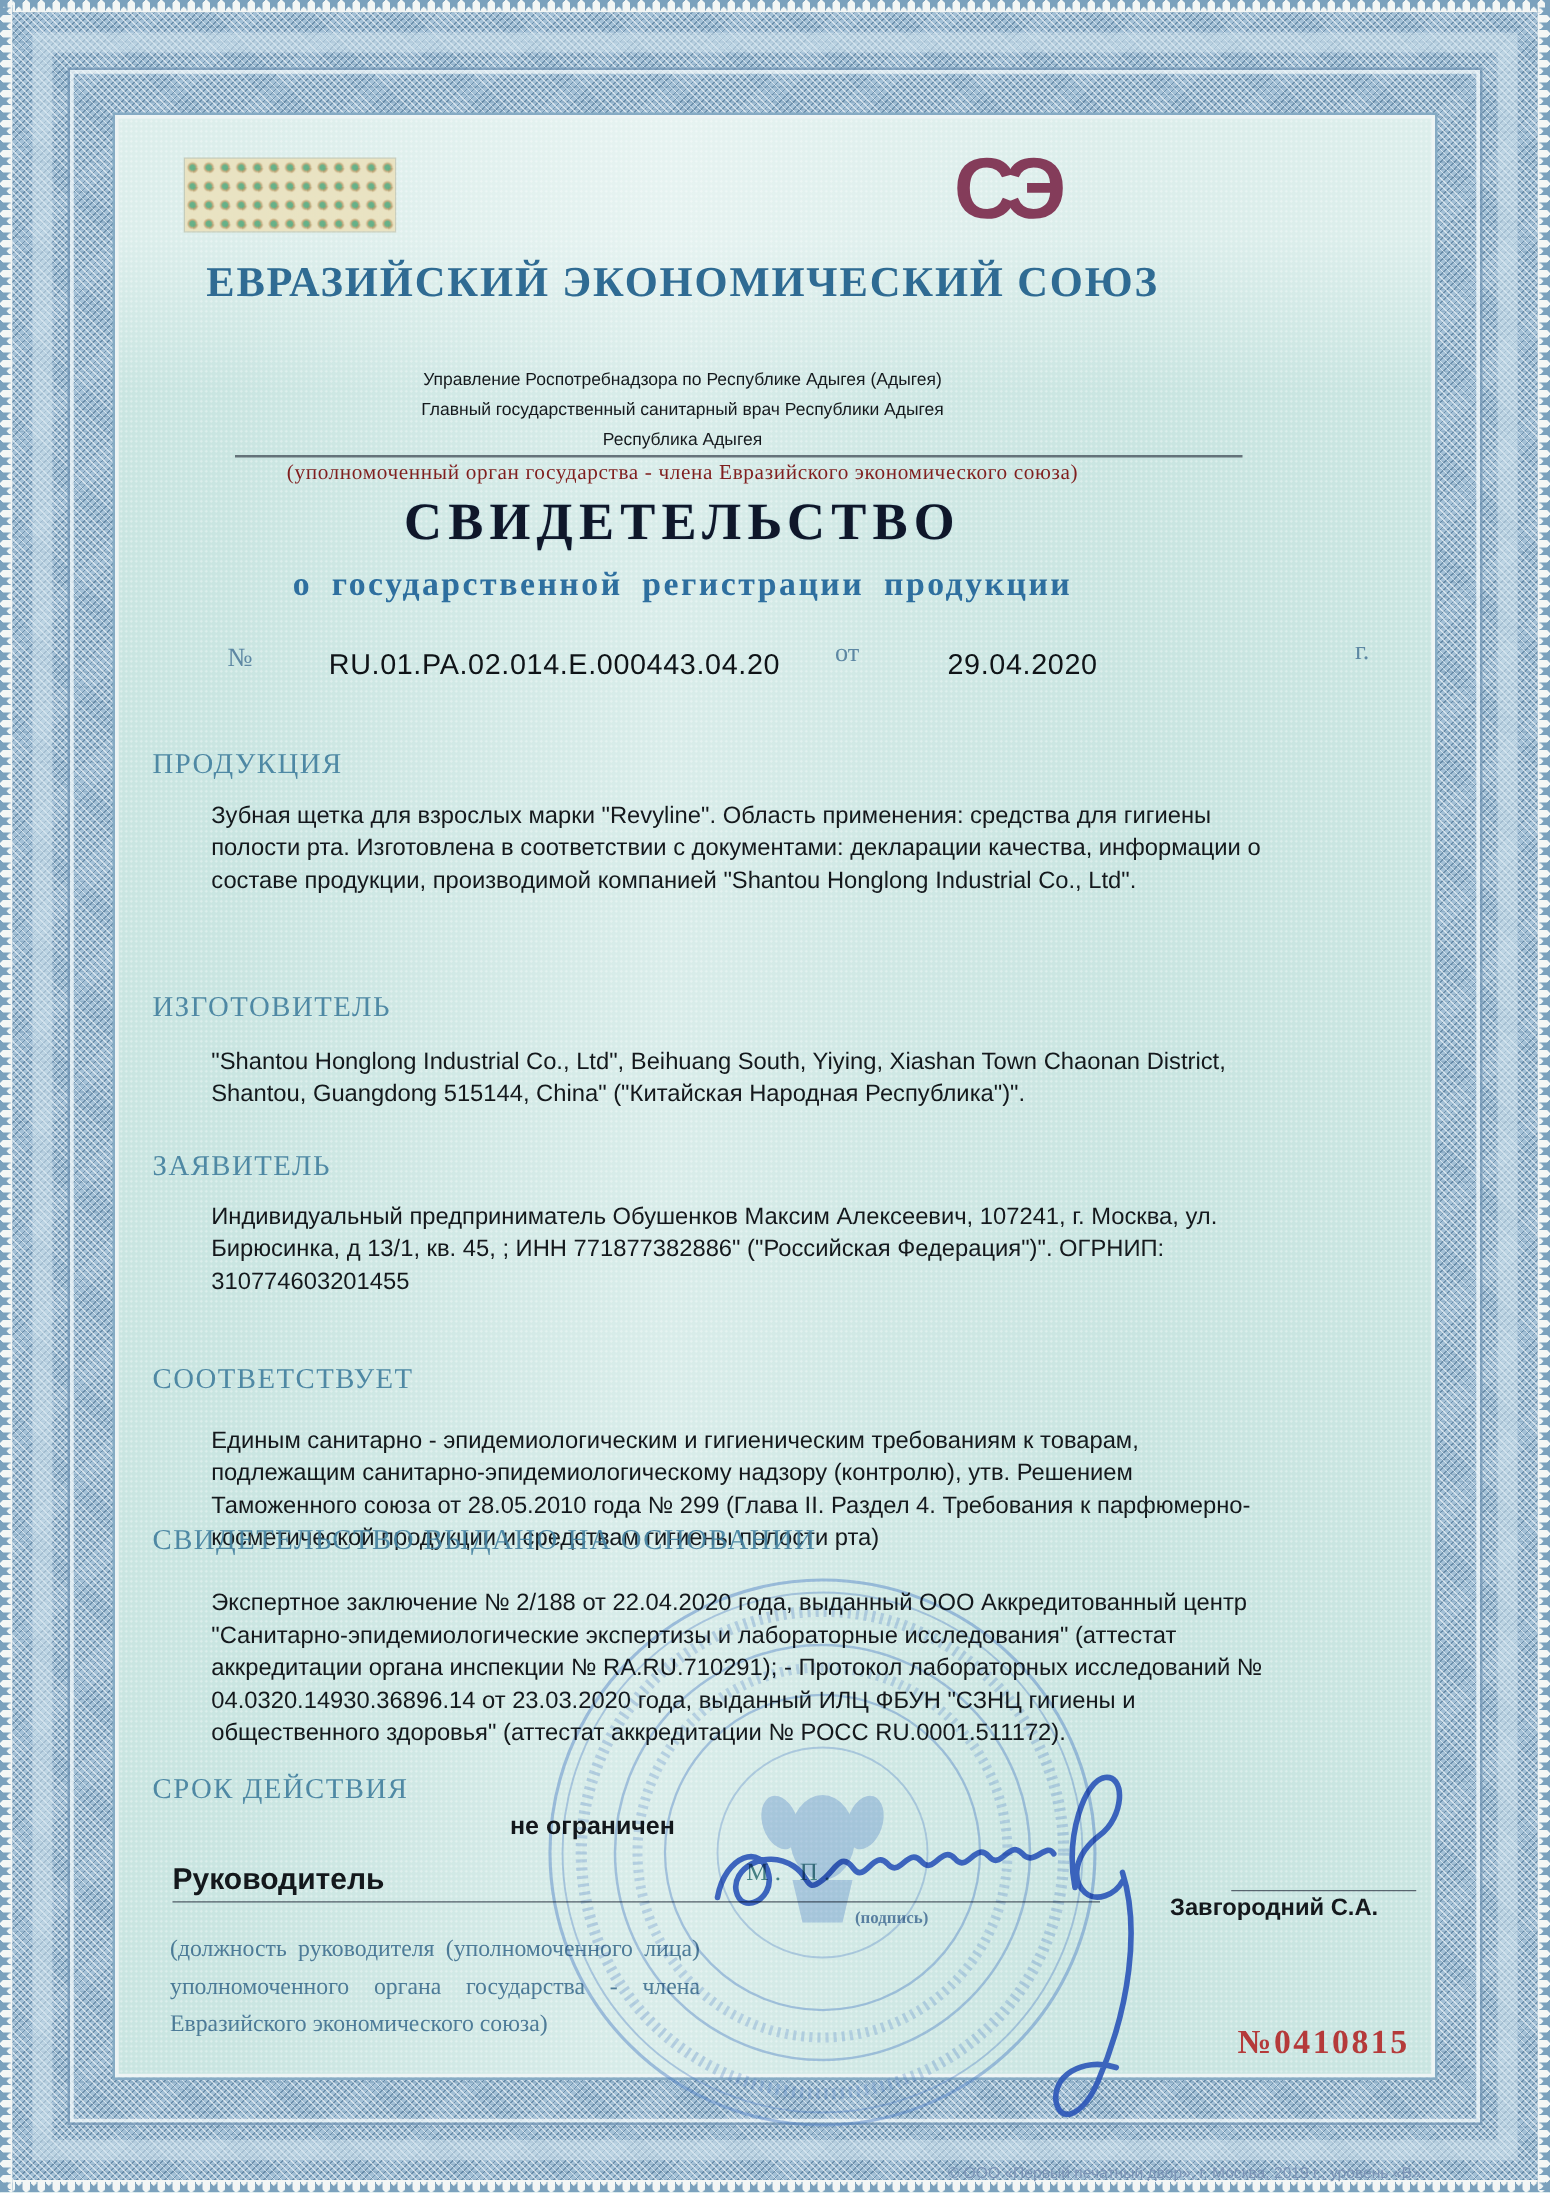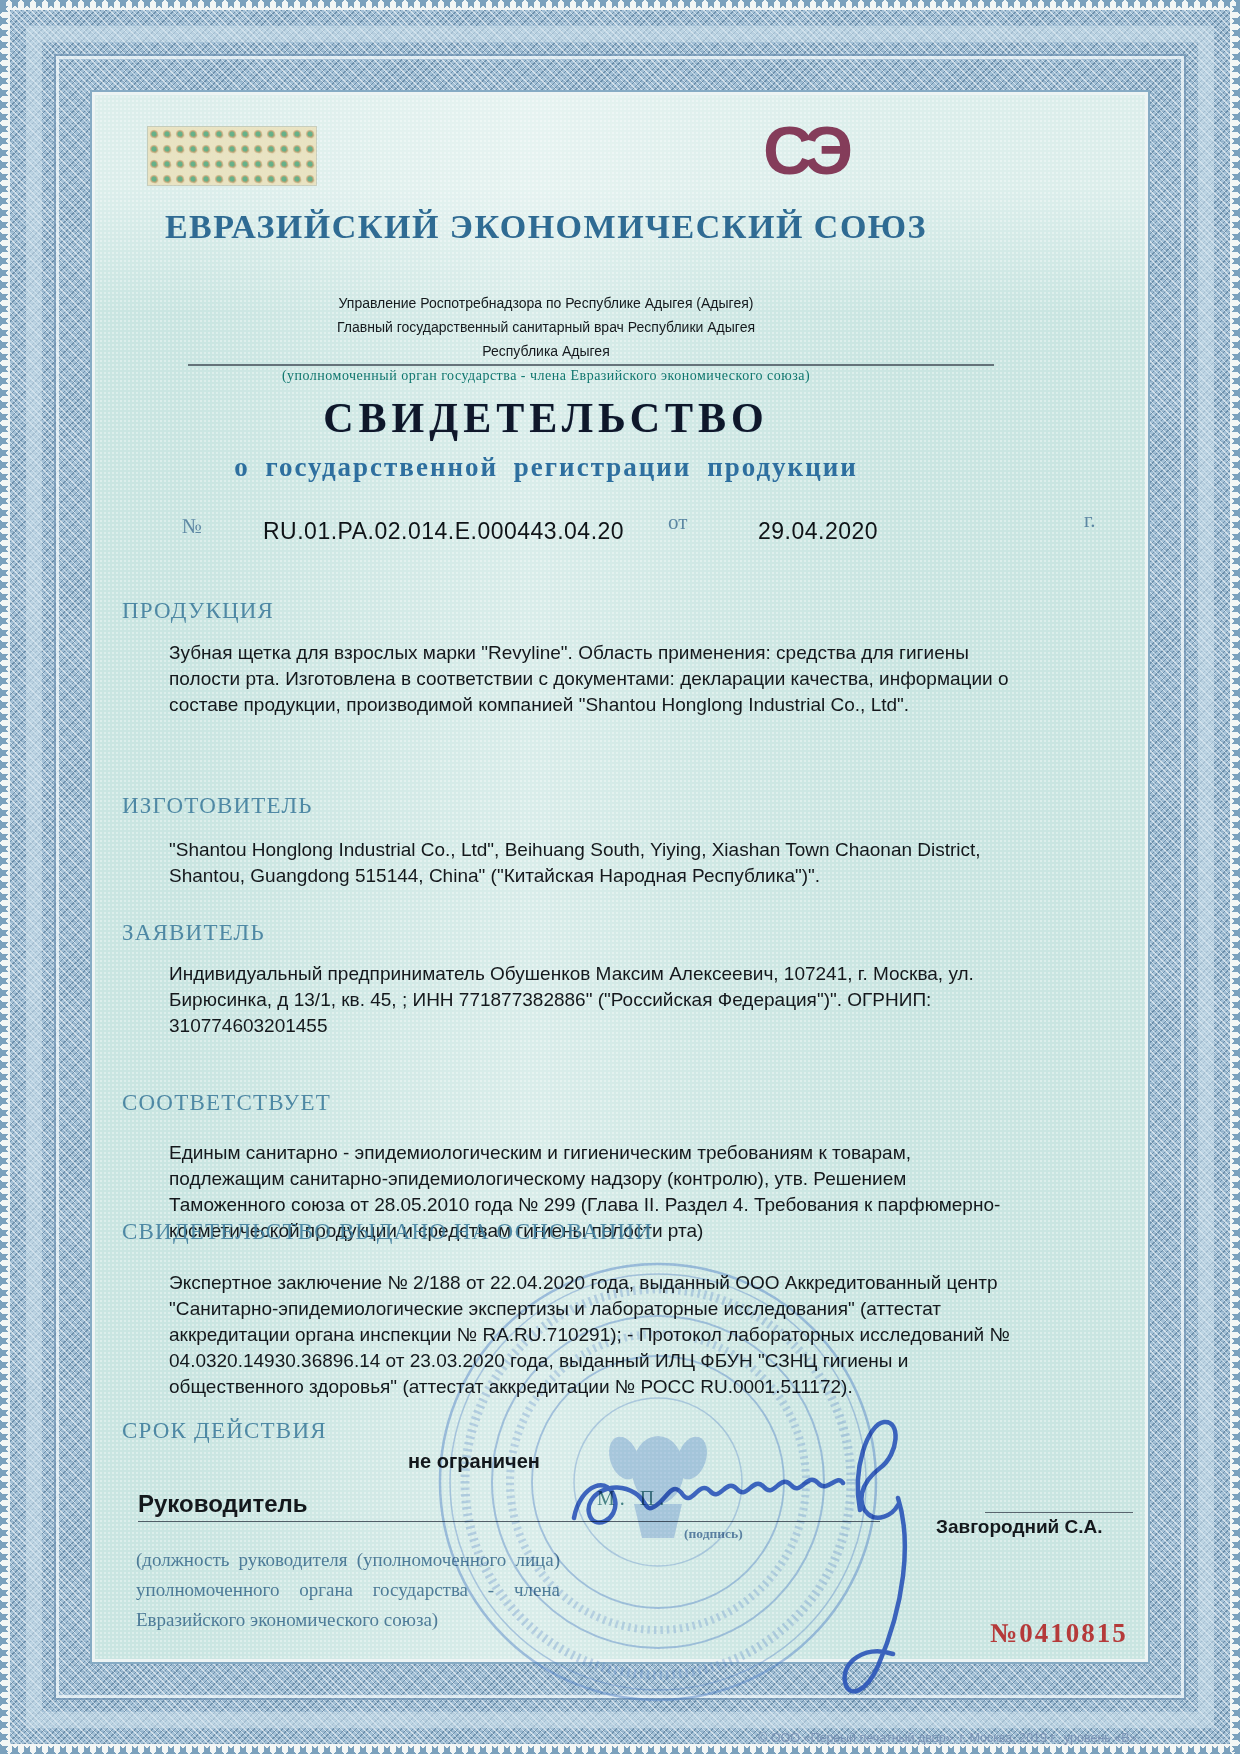--- a/index.html
+++ b/index.html
@@ -58,21 +58,21 @@
 
   .union-title{position:absolute;left:122px;top:208px;width:848px;text-align:center;
     font-family:"Liberation Serif",serif;font-weight:700;font-size:34px;color:#2f6b93;
     letter-spacing:1.5px;}
 
   .auth{position:absolute;left:122px;width:848px;text-align:center;color:#15191d;
     font-size:14px;line-height:24px;}
   .auth1{top:291px;} .auth2{top:315px;} .auth3{top:339px;}
   .auth-rule{position:absolute;left:188px;top:364px;width:806px;border-top:2px solid #49545e;opacity:.8;}
   .auth-caption{position:absolute;left:122px;top:368px;width:848px;text-align:center;
-    font-family:"Liberation Serif",serif;font-size:14px;color:#0f766e;letter-spacing:.5px;}
+    font-family:"Liberation Serif",serif;font-size:17px;color:#7f1d1d;letter-spacing:.5px;}
 
   .doc-title{position:absolute;left:122px;top:394px;width:848px;text-align:center;
     font-family:"Liberation Serif",serif;font-weight:700;font-size:42px;color:#0f172a;
     letter-spacing:5px;text-shadow:0 0 1px rgba(46,111,159,.35);}
   .doc-subtitle{position:absolute;left:122px;top:452px;width:848px;text-align:center;
     font-family:"Liberation Serif",serif;font-weight:700;font-size:27px;color:#2e6f9f;
     letter-spacing:2px;word-spacing:7px;}
 
   .num-row{position:absolute;left:122px;top:514px;width:980px;height:36px;}
   .num-label{position:absolute;font-family:"Liberation Serif",serif;color:#5d87a3;font-size:21px;}

